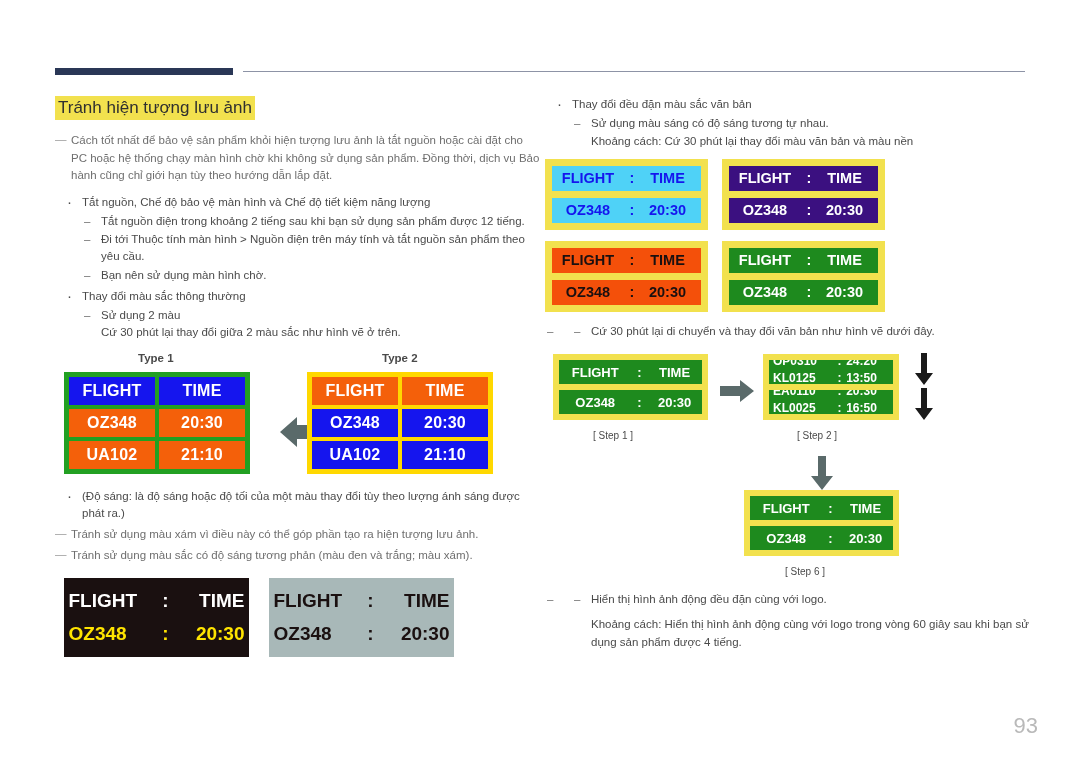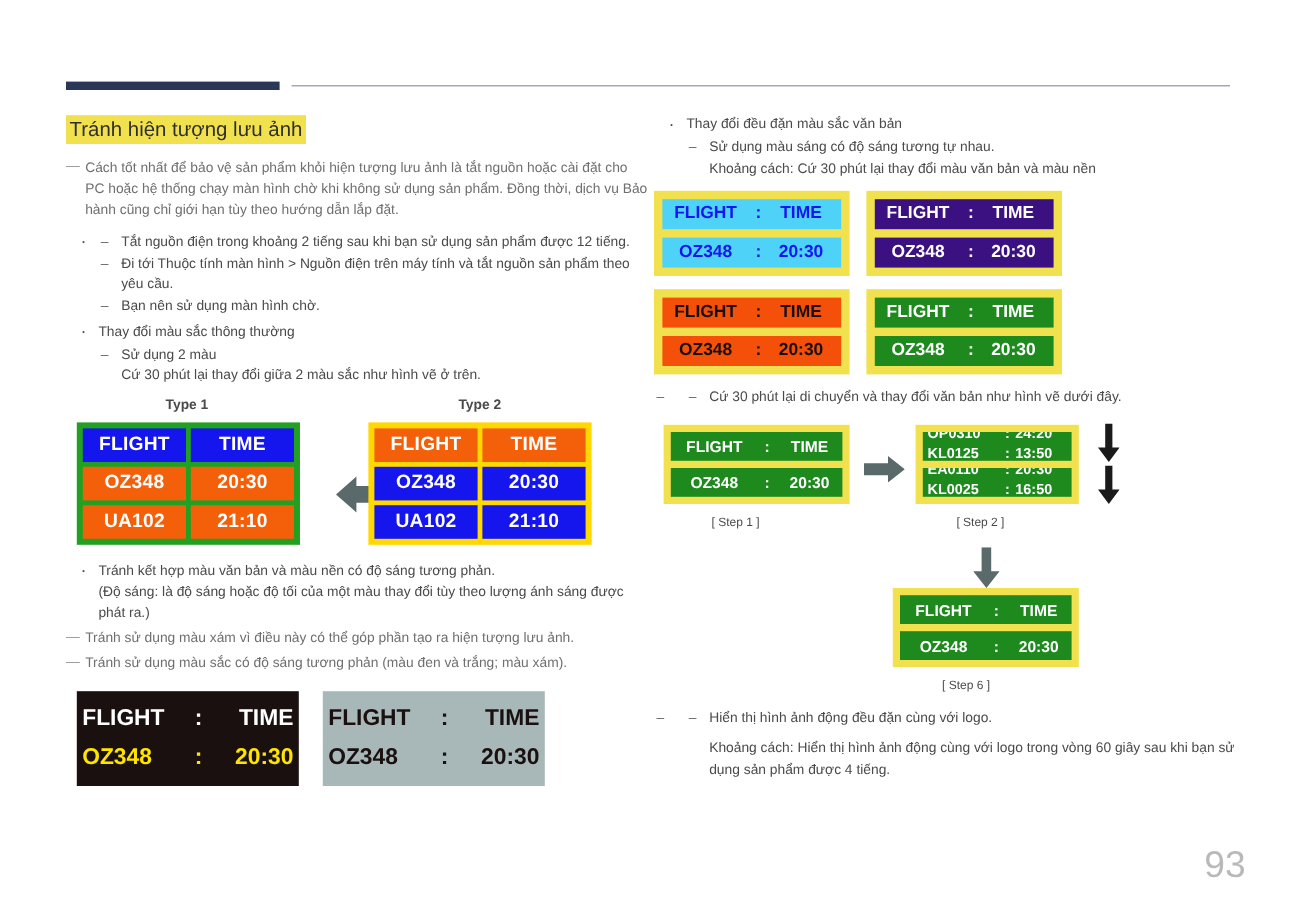--- a/index.html
+++ b/index.html
@@ -268,38 +268,39 @@
     position: absolute;
     font-size: 10px;
     color: #4a4a4a;
     white-space: pre;
   }
 
   .page-num {
     position: absolute;
     right: 42px;
     bottom: 24px;
-    font-size: 31px;
+    font-size: 22px;
     color: #b9b9b9;
   }
 </style>
 </head>
 <body>
 
 <div class="hdr-bar"></div>
 <div class="hdr-line"></div>
 
 <div class="col-left">
 
   <h1 class="section-title">Tránh hiện tượng lưu ảnh</h1>
 
   <div class="dash-note">Cách tốt nhất để bảo vệ sản phẩm khỏi hiện tượng lưu ảnh là tắt nguồn hoặc cài đặt cho PC hoặc hệ thống chạy màn hình chờ khi không sử dụng sản phẩm. Đồng thời, dịch vụ Bảo hành cũng chỉ giới hạn tùy theo hướng dẫn lắp đặt.</div>
 
   <ul class="bullets">
     <li class="bullet">
+      <span>Tắt nguồn, Chế độ bảo vệ màn hình và Chế độ tiết kiệm năng lượng</span>
       <ul class="subs">
         <li class="sub">Tắt nguồn điện trong khoảng 2 tiếng sau khi bạn sử dụng sản phẩm được 12 tiếng.</li>
         <li class="sub">Đi tới Thuộc tính màn hình &gt; Nguồn điện trên máy tính và tắt nguồn sản phẩm theo yêu cầu.</li>
         <li class="sub">
           <span>Bạn nên sử dụng màn hình chờ.</span>
         </li>
       </ul>
     </li>
 
     <li class="bullet">
@@ -338,21 +339,20 @@
         <div class="cell" style="background: rgb(244, 96, 10); color: rgb(255, 255, 255);">TIME</div>
         <div class="cell" style="background: rgb(21, 21, 238); color: rgb(255, 255, 255);">OZ348</div>
         <div class="cell" style="background: rgb(21, 21, 238); color: rgb(255, 255, 255);">20:30</div>
         <div class="cell" style="background: rgb(21, 21, 238); color: rgb(255, 255, 255);">UA102</div>
         <div class="cell" style="background: rgb(21, 21, 238); color: rgb(255, 255, 255);">21:10</div>
       </div>
   </div>
 
   <ul class="bullets" style="margin-top:6px;">
     <li class="bullet">
-      <span>Tránh kết hợp màu văn bản và màu nền có độ sáng tương phản.</span>
       <div class="cont">(Độ sáng: là độ sáng hoặc độ tối của một màu thay đổi tùy theo lượng ánh sáng được phát ra.)</div>
     </li>
   </ul>
 
   <div class="dash-note tight">Tránh sử dụng màu xám vì điều này có thể góp phần tạo ra hiện tượng lưu ảnh.</div>
   <div class="dash-note tight">Tránh sử dụng màu sắc có độ sáng tương phản (màu đen và trắng; màu xám).</div>
 
   
   <div class="bigpanels">
     <div class="bigpanel" id="bigpanel-0" style="left: 9px; background: rgb(26, 16, 16);">

